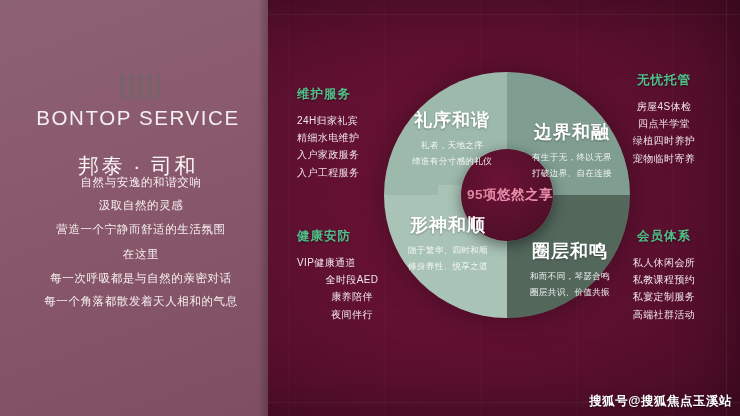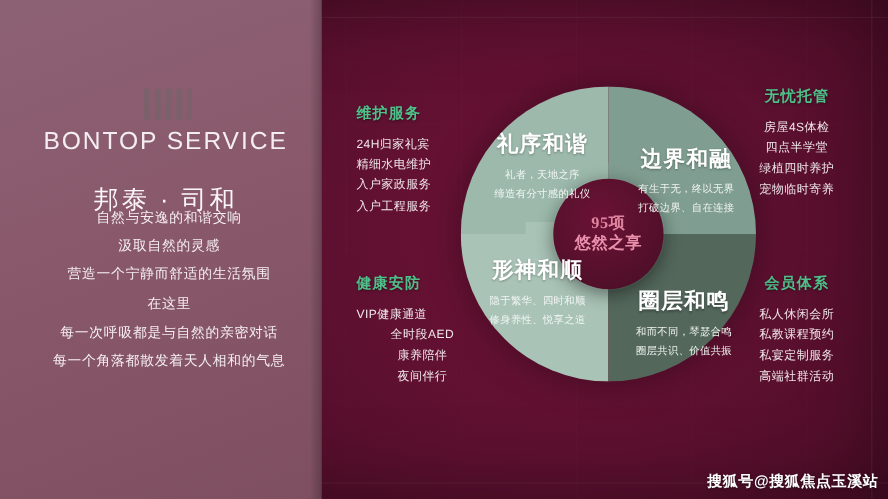--- a/index.html
+++ b/index.html
@@ -106,21 +106,21 @@
   .n2{right:14%;top:50%;width:36%;height:22%;background:#53675b;}
   .n3{left:8%;top:50%;width:30%;height:22%;background:#a9c3b6;}
   .n5{left:50%;bottom:22%;width:22%;height:22%;background:#53675b;}
   .n6{left:22%;top:46%;width:28%;height:6%;background:#a9c3b6;}
 
   .hub{
     position:absolute;left:50%;top:50%;transform:translate(-50%,-50%);
     width:92px;height:92px;border-radius:50%;
     background:radial-gradient(circle at 42% 36%,#6b1236 0%,#55102b 60%,#470d23 100%);
     box-shadow:0 0 0 1px rgba(255,255,255,.05), 0 4px 14px rgba(0,0,0,.45);
-    display:flex;flex-direction:column;align-items:center;justify-content:center;font-family:Liberation Serif, serif;
+    display:flex;align-items:center;justify-content:flex-end;
   }
   .hub .h1{color:#e0859f;font-size:13.5px;font-weight:700;letter-spacing:.5px;line-height:1.25;}
   .hub .h2{color:#e98fab;font-size:13.5px;font-weight:700;letter-spacing:.5px;line-height:1.25;}
 
   .qlabel{position:absolute;text-align:center;}
   .qlabel .qt{
     font-size:18px;font-weight:700;color:#ffffff;letter-spacing:1px;
     margin-bottom:6px;text-shadow:0 1px 2px rgba(0,0,0,.3);
   }
   .qlabel .qs{font-size:8.6px;color:#f2f6f3;line-height:1.85;letter-spacing:.3px;white-space:nowrap;}

